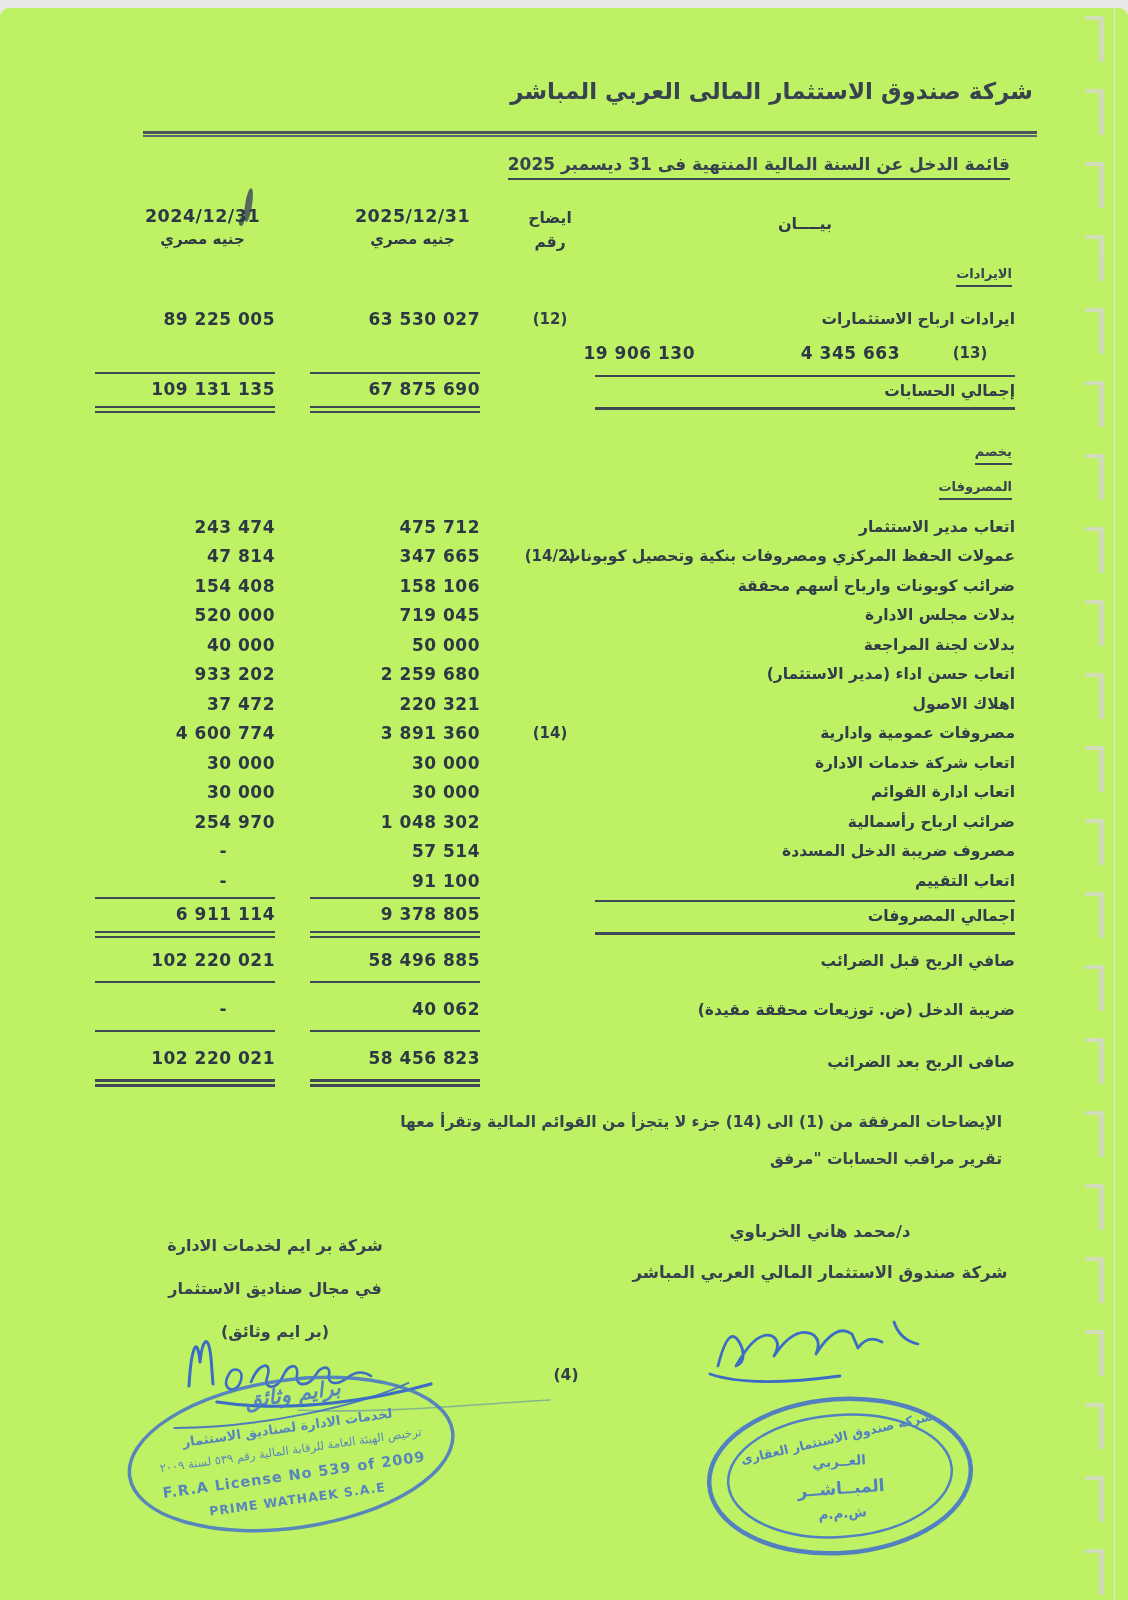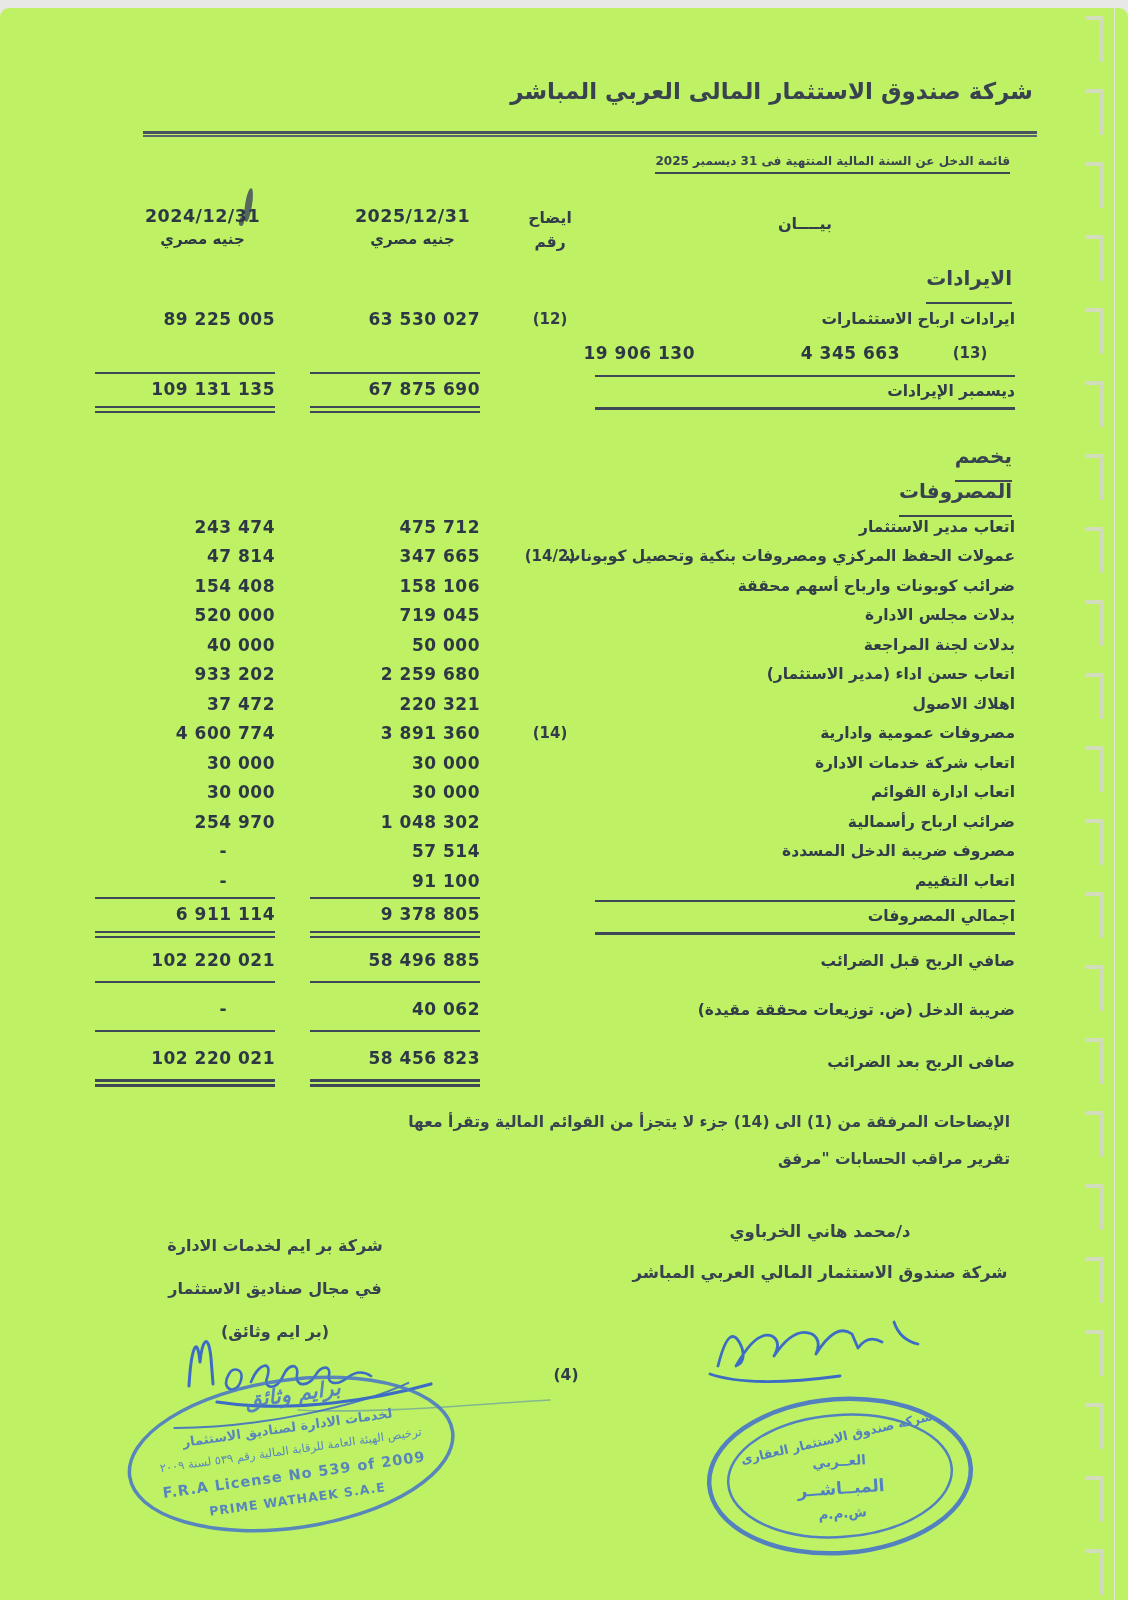--- a/index.html
+++ b/index.html
@@ -17,21 +17,21 @@
     background:#45505c; border-radius:45% 55% 40% 60%; transform:rotate(10deg); opacity:.85; }
   .ink-blot:after { content:""; position:absolute; left:-3px; top:30px; width:5px; height:9px;
     background:#45505c; border-radius:50%; }
 
   
   .company-title { position:absolute; top:70px; right:95px; direction:rtl;
     font-size:23px; font-weight:bold; color:#39434f; letter-spacing:.2px; }
   .title-rule { position:absolute; top:123px; left:143px; width:894px; height:6px;
     border-top:3px solid #4a5461; border-bottom:2px solid #5a6471; }
   .statement-title { position:absolute; top:146px; right:118px; direction:rtl;
-    font-size:12px; font-weight:bold; color:#39434f;
+    font-size:17px; font-weight:bold; color:#39434f;
     border-bottom:2.5px solid #3e4854; padding-bottom:4px; }
 
   
   .tblock { position:absolute; left:95px; width:920px; }
   .trow { display:flex; direction:rtl; align-items:center; }
   .cell { white-space:nowrap; }
   .trow .label { width:420px; direction:rtl; text-align:right;
     font-size:15.5px; font-weight:bold; }
   .trow .note  { width:90px; direction:ltr; text-align:center;
     font-size:15px; font-weight:bold; }
@@ -45,42 +45,42 @@
   #col-headers { top:198px; }
   #col-headers .trow { align-items:flex-start; }
   #col-headers .label { text-align:center; }
   #col-headers .note { direction:rtl; line-height:24px; font-size:15.5px; }
   #col-headers .num { text-align:center; }
   .hdate { direction:ltr; font-size:17.5px; font-weight:bold; }
   .hcur  { direction:rtl; font-size:15px; font-weight:bold; margin-top:4px; }
   #col-headers .head-statement { font-size:16px; padding-top:8px; }
 
   
-  .sec-h { position:absolute; right:116px; direction:rtl; font-size:20px; font-weight:bold;
-    border-bottom:2px solid #3e4854; padding-bottom:12px; color:#39434f; }
+  .sec-h { position:absolute; right:116px; direction:rtl; font-size:13px; font-weight:bold;
+    border-bottom:2px solid #3e4854; padding-bottom:4px; color:#39434f; }
 
   
   #revenue-rows { top:294px; } #revenue-rows .trow { height:34px; }
   #revenue-total { top:364px; }
   #expense-rows { top:504px; } #expense-rows .trow { height:29.5px; }
   #expense-total { top:889px; }
   #result-rows { top:933px; }
 
   .total .cell { border-top:2.5px solid #3e4856; padding-top:5px; padding-bottom:7px;text-align:right; }
   .total .note { border:none; }
   .total .num  { border-bottom:7px double #3e4856; }
   .total .label{ border-bottom:3px solid #3e4856; }
 
   .result { margin-bottom:7px; }
   .result .cell { padding-top:9px; padding-bottom:11px; }
   .result .num { border-bottom:2.5px solid #3e4856; }
   .result.dbl .num { border-bottom:8px double #3e4856; }
 
   
-  #footnote { position:absolute; top:1096px; right:118px; direction:rtl; text-align:right;
+  #footnote { position:absolute; top:1096px; right:126px; direction:rtl; text-align:right;
     font-size:15.5px; font-weight:bold; line-height:37px; color:#39434f; }
 
   
   .sigblock { position:absolute; direction:rtl; text-align:center; font-weight:bold; color:#39434f; }
   #sig-right { top:1203px; left:610px; width:420px; font-size:16.5px; line-height:41px; }
   #sig-left  { top:1216px; left:100px; width:350px; font-size:16px; line-height:43px; }
 
   #page-num { position:absolute; top:1358px; left:538px; width:56px; text-align:center;
     font-size:15.5px; font-weight:bold; direction:ltr; }
 
@@ -151,21 +151,21 @@
         <div class="cell num n2024">89 225 005</div>
       </div>
       <div class="trow">
         <div class="cell note">(13)</div>
         <div class="cell num n2025">4 345 663</div>
         <div class="cell num n2024">19 906 130</div>
       </div>
     </div>
   <div id="revenue-total" class="tblock">
       <div class="trow total">
-        <div class="cell label">ديسمبر الإيرادات</div>
+        <div class="cell label">إجمالي الحسابات</div>
         <div class="cell note"></div>
         <div class="cell num n2025">67 875 690</div>
         <div class="cell num n2024">109 131 135</div>
       </div>
     </div>
 
   <div class="sec-h" style="top:436px;">يخصم</div>
   <div class="sec-h" style="top:471px;">المصروفات</div>
   <div id="expense-rows" class="tblock">
       <div class="trow">

